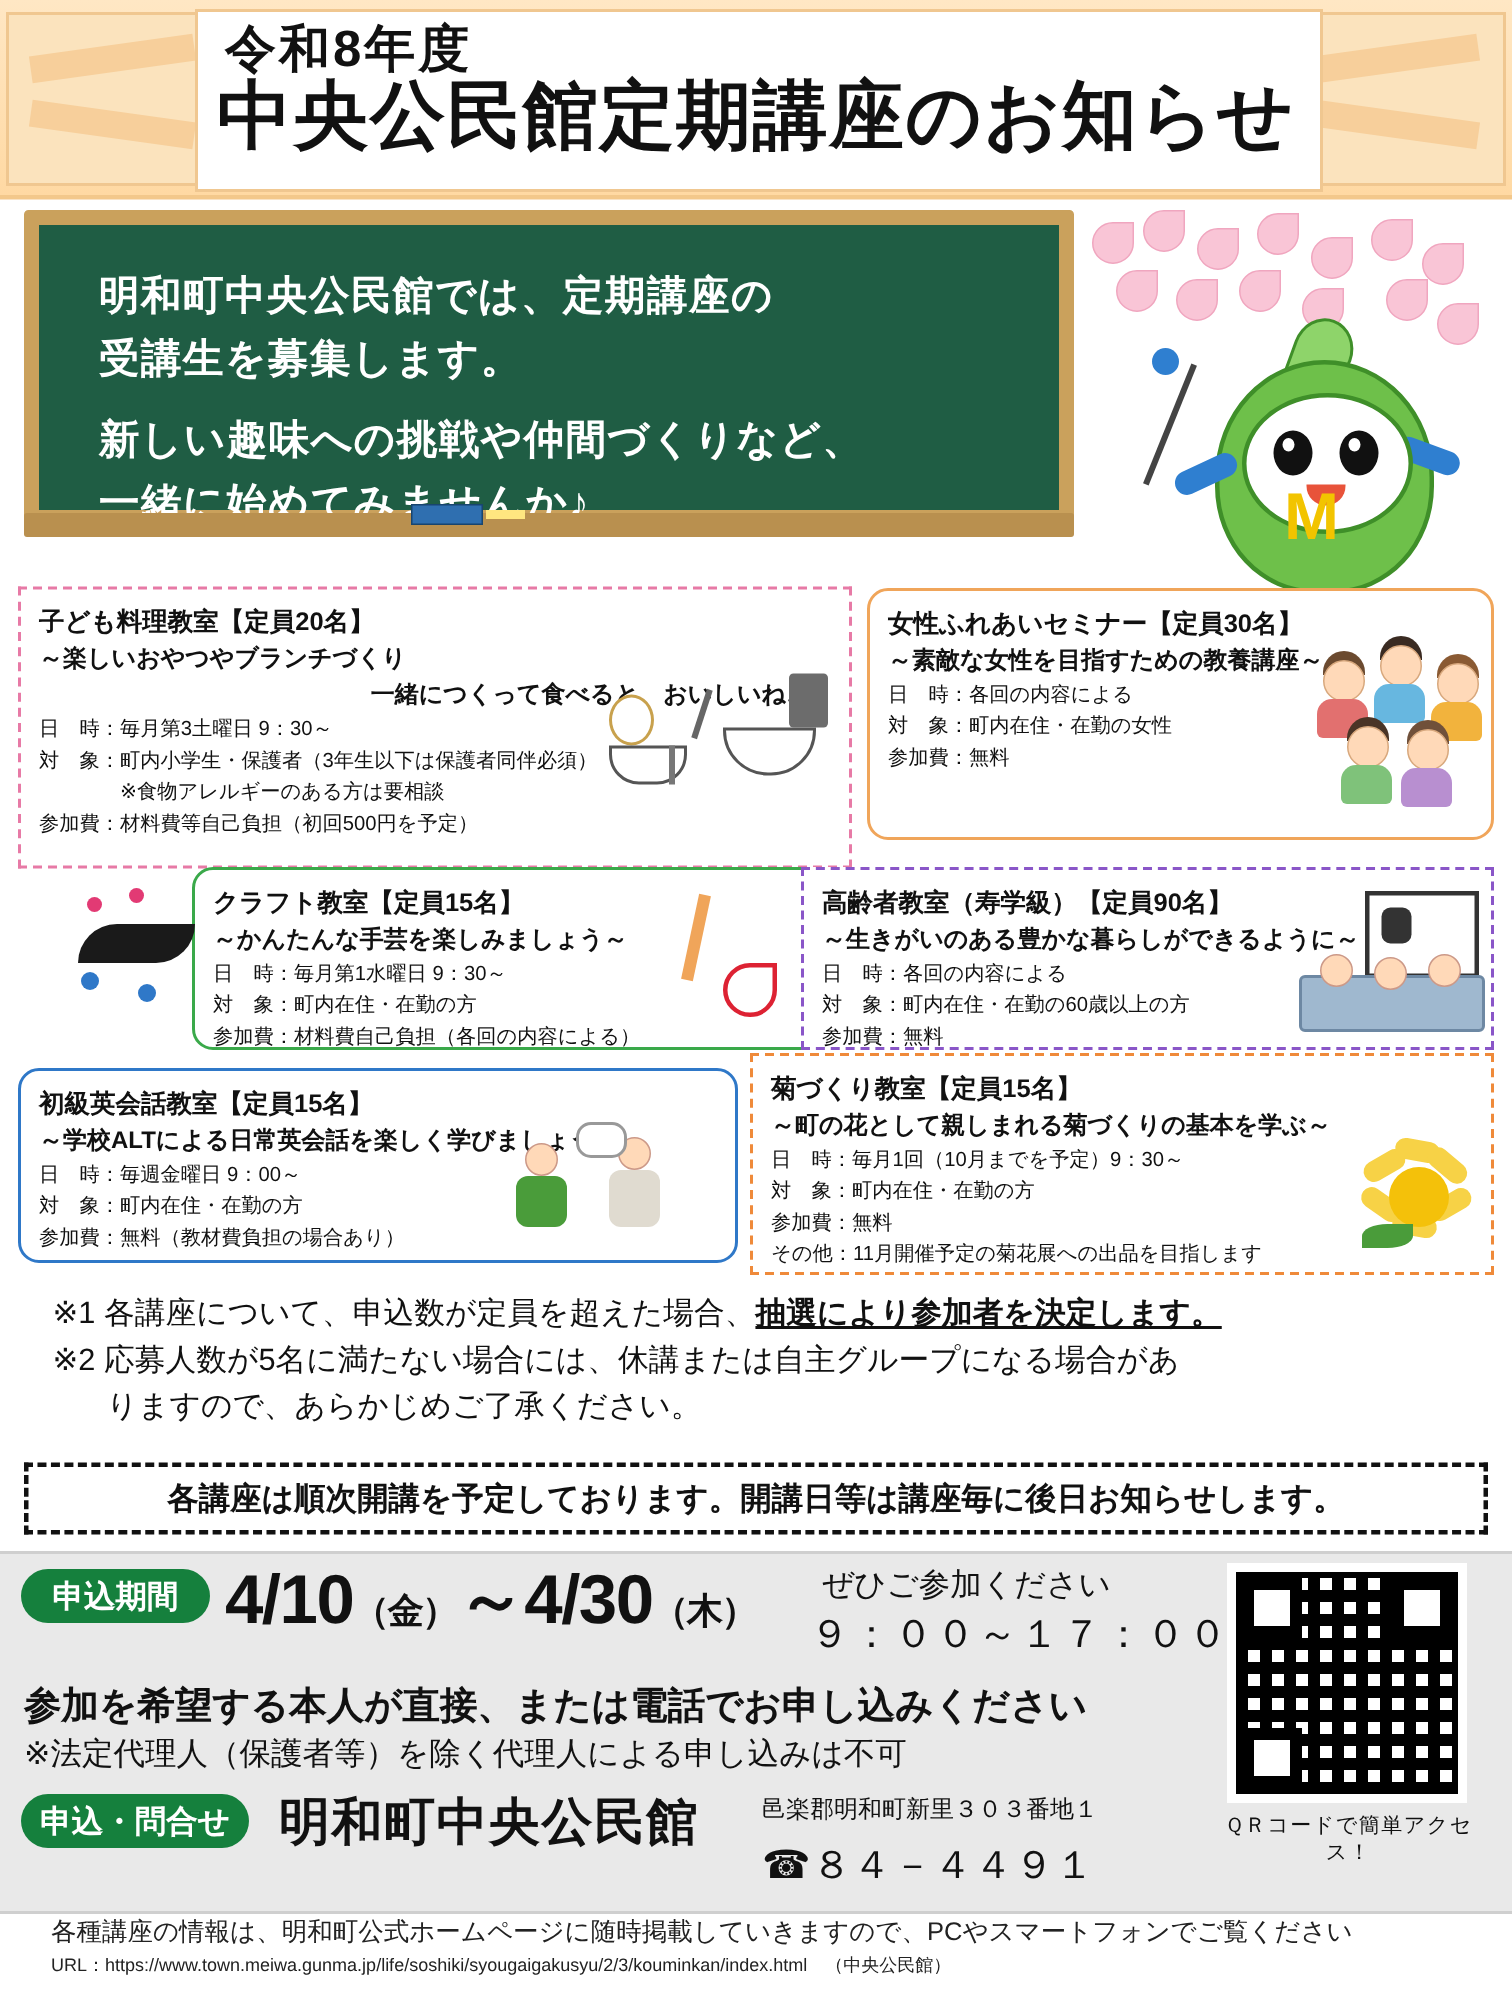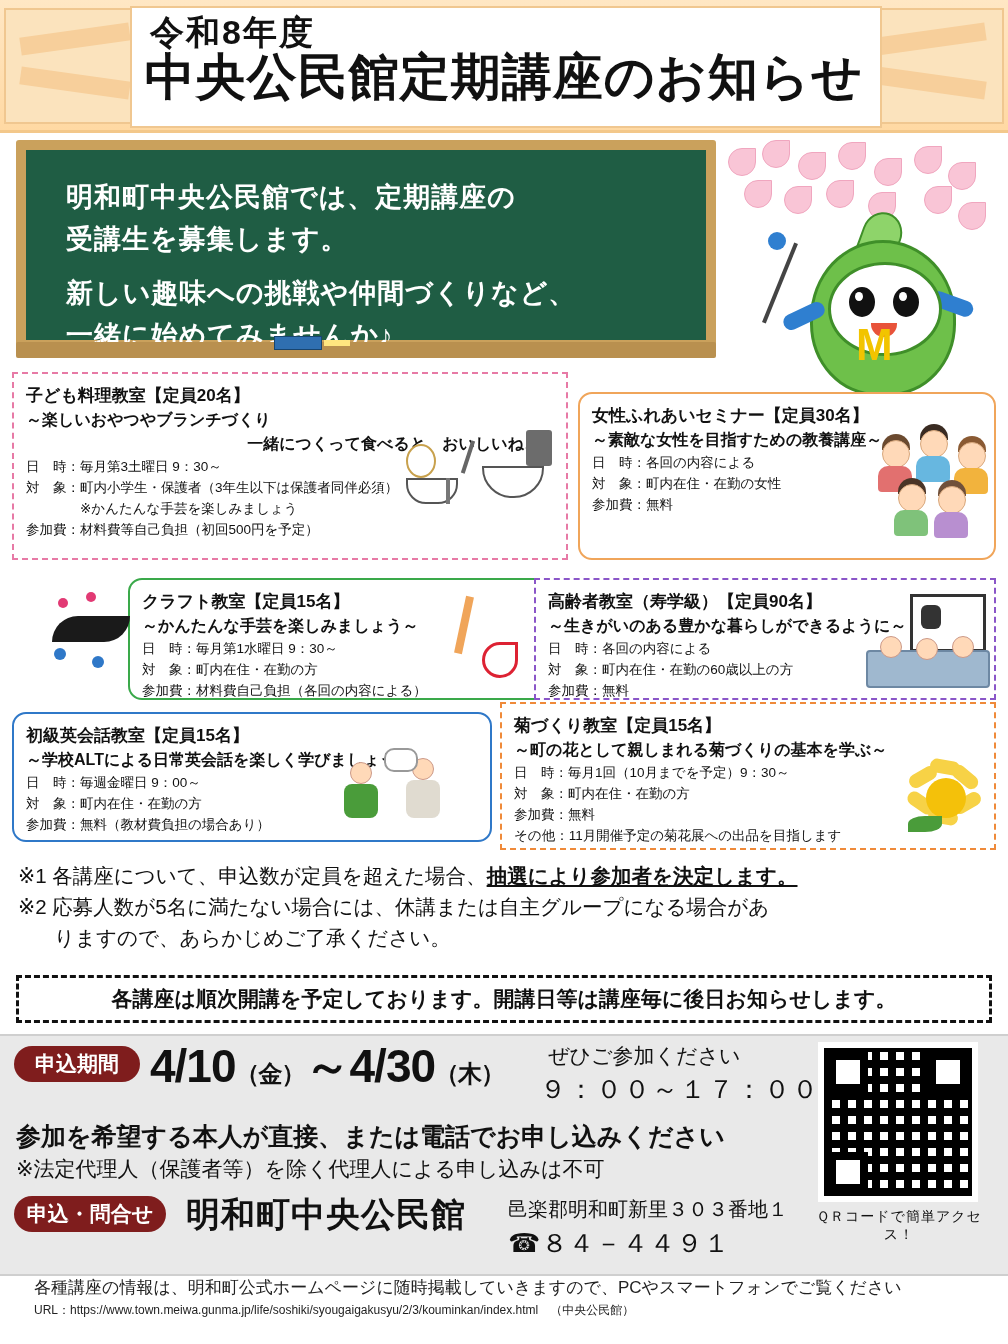--- a/index.html
+++ b/index.html
@@ -89,21 +89,21 @@
   .m-arm.r{left:140px;top:96px;transform:rotate(20deg);}
   .m-stick{position:absolute;left:-12px;top:40px;width:4px;height:86px;background:#444;transform:rotate(22deg);}
   .m-ball{position:absolute;left:-22px;top:32px;width:18px;height:18px;border-radius:50%;background:#2f7fd0;}
 
   
   .cbox{position:absolute;box-sizing:border-box;background:#fff;}
   .cbox .ttl{font-size:17px;font-weight:bold;}
   .cbox .sub{font-size:16px;font-weight:bold;margin-top:3px;}
   .cbox .ln{font-size:13.5px;line-height:19px;margin-top:2px;}
 
-  #box-kodomo{left:12px;top:372px;width:556px;height:188px;border:2px dashed #e77aa6;}
+  #box-kodomo{left:12px;top:391px;width:556px;height:188px;border:2px dashed #e77aa6;}
   #box-josei{left:578px;top:392px;width:418px;height:168px;border:2px solid #f0a55a;border-radius:14px;}
   #box-craft{left:88px;top:578px;width:424px;height:122px;border:2px solid #3aa94a;border-radius:14px;margin-left:40px;}
   #box-koreisha{left:534px;top:578px;width:462px;height:122px;border:2px dashed #8a56c8;}
   #box-eikaiwa{left:12px;top:712px;width:480px;height:130px;border:2px solid #2f78c8;border-radius:14px;}
   #box-kiku{left:500px;top:702px;width:496px;height:148px;border:2px dashed #ef8a3a;}
 
   .pad{padding:10px 12px;}
 
   
   .ut-bowl{position:absolute;left:468px;top:92px;width:58px;height:28px;border-radius:0 0 30px 30px;background:#fff;border:2px solid #555;}
@@ -136,50 +136,50 @@
   
   .talk{position:absolute;left:330px;top:34px;width:130px;height:86px;}
 
   
   .kiku{position:absolute;left:402px;top:52px;width:84px;height:84px;}
   .kiku-c{position:absolute;left:22px;top:22px;width:40px;height:40px;border-radius:50%;background:#f4c10a;}
   .kiku-p{position:absolute;width:30px;height:14px;border-radius:7px;background:#f7d246;}
   .kiku-leaf{position:absolute;left:4px;top:60px;width:34px;height:16px;border-radius:50% 0 50% 0;background:#4a9c3a;}
 
   
-  .notes{position:absolute;left:18px;top:860px;width:972px;font-size:20.5px;line-height:31px;}
+  .notes{position:absolute;left:35px;top:860px;width:972px;font-size:20.5px;line-height:31px;}
   .notes .u{text-decoration:underline;font-weight:bold;}
   .notes .hang{padding-left:36px;display:block;}
 
   .dashbox{
     position:absolute;left:16px;top:975px;width:976px;height:48px;
     border:3px dashed #111;box-sizing:border-box;
     display:flex;align-items:center;justify-content:center;
     font-size:21px;font-weight:bold;background:#fff;
   }
 
   
   .apply{
     position:absolute;left:0;top:1034px;width:1008px;height:238px;
     background:#e9e9e9;border-top:2px solid #cfcfcf;border-bottom:2px solid #cfcfcf;
   }
   .pill{
-    position:absolute;background:#7f1d1d;color:#fff;font-weight:bold;
+    position:absolute;background:#15803d;color:#fff;font-weight:bold;
     border-radius:18px;display:flex;align-items:center;justify-content:center;font-family:Liberation Mono, monospace;
   }
   #pill-kikan{left:14px;top:1046px;width:126px;height:36px;font-size:21px;}
   #pill-toiawase{left:14px;top:1196px;width:152px;height:36px;font-size:21px;}
   .dates{position:absolute;left:150px;top:1036px;font-size:46px;font-weight:bold;letter-spacing:-1px;}
   .dates .sm{font-size:24px;}
   .recept-ttl{position:absolute;left:548px;top:1042px;font-size:21px;}
   .recept-time{position:absolute;left:540px;top:1072px;font-size:26px;letter-spacing:2px;}
   .apply-line1{position:absolute;left:16px;top:1120px;font-size:25px;font-weight:bold;}
   .apply-line2{position:absolute;left:16px;top:1155px;font-size:21px;}
   .org-name{position:absolute;left:186px;top:1192px;font-size:34px;font-weight:bold;letter-spacing:1px;}
-  .org-addr{position:absolute;left:508px;top:1196px;font-size:20px;}
+  .org-addr{position:absolute;left:508px;top:1196px;font-size:16px;}
   .org-tel{position:absolute;left:508px;top:1226px;font-size:26px;letter-spacing:1px;}
 
   .qr{position:absolute;left:818px;top:1042px;width:160px;height:160px;background:#fff;padding:6px;box-sizing:border-box;}
   .qr-inner{width:100%;height:100%;background:
     repeating-linear-gradient(90deg,#000 0 8px,#fff 8px 16px),
     repeating-linear-gradient(0deg,#000 0 8px,#fff 8px 16px);
     background-blend-mode:multiply;position:relative;}
   .qr-eye{position:absolute;width:40px;height:40px;background:#fff;border:8px solid #000;box-sizing:border-box;}
   .qr-eye.tl{left:4px;top:4px;}
   .qr-eye.tr{right:4px;top:4px;}
@@ -249,21 +249,21 @@
     <div class="m-letter">M</div>
   </div>
 
   <div class="cbox" id="box-kodomo">
     <div class="pad">
       <div class="ttl">子ども料理教室【定員20名】</div>
       <div class="sub">～楽しいおやつやブランチづくり</div>
       <div class="sub" style="text-align:right;padding-right:6px;">一緒につくって食べると、おいしいね♪～</div>
       <div class="ln">日　時：毎月第3土曜日 9：30～</div>
       <div class="ln">対　象：町内小学生・保護者（3年生以下は保護者同伴必須）</div>
-      <div class="ln">　　　　※かんたんな手芸を楽しみましょう</div>
+      <div class="ln">　　　　※食物アレルギーのある方は要相談</div>
       <div class="ln">参加費：材料費等自己負担（初回500円を予定）</div>
     </div>
     <div class="ut-egg"></div>
     <div class="ut-pan"></div>
     <div class="ut-spoon"></div>
     <div class="ut-whisk"></div>
     <div class="ut-bowl"></div>
     <div class="ut-cup"></div>
   </div>
 

